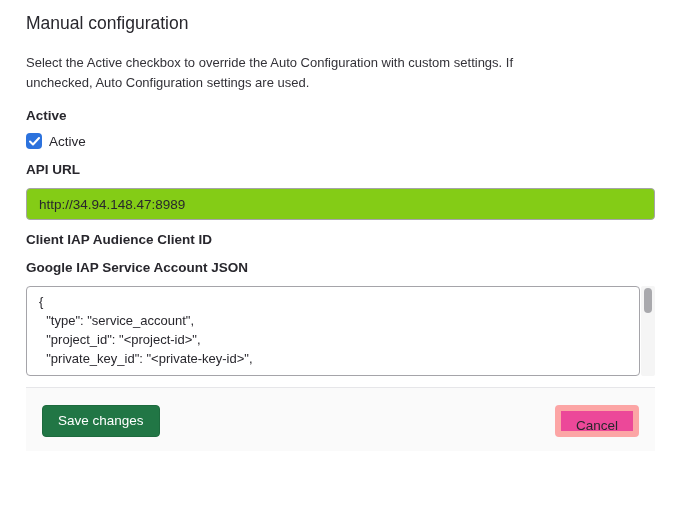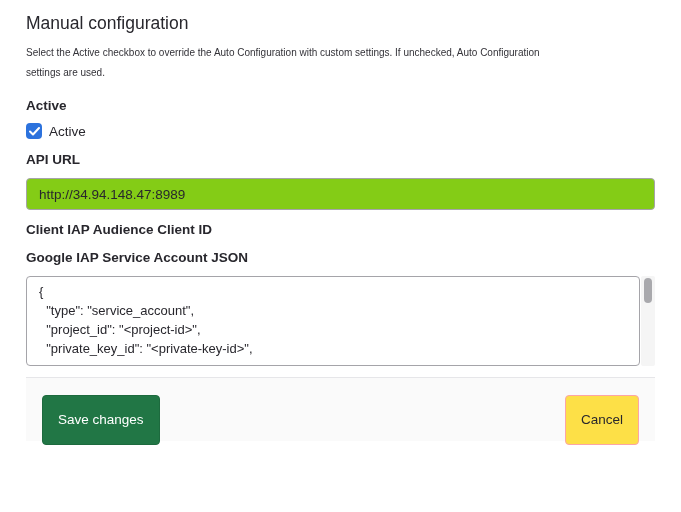--- a/index.html
+++ b/index.html
@@ -14,22 +14,22 @@
     padding: 12px 26px 0 26px;
     background: #ffffff;
   }
   h1.page-title {
     font-size: 17.5px;
     line-height: 22px;
     font-weight: 400;
     color: #28272d;
   }
   .description {
-    margin-top: 9px;
-    font-size: 10px;
+    margin-top: 19px;
+    font-size: 13px;
     line-height: 20px;
     color: #333238;
     max-width: 548px;
   }
   .field-label {
     display: block;
     margin-top: 12px;
     font-size: 13.5px;
     line-height: 16px;
     font-weight: 700;
@@ -122,36 +122,36 @@
     width: 629px;
     height: 64px;
     background: #fafafa;
     border-top: 1px solid #e6e6e9;
     padding: 17px 16px 15px 16px;
     display: flex;
     align-items: flex-start;
     justify-content: space-between;
   }
   .btn {
-    height: 50px;
+    height: 32px;
     border-radius: 4px;
     padding: 0 15px;
     font-family: "Liberation Sans", "DejaVu Sans", sans-serif;
     font-size: 13.5px;
     line-height: 30px;
     cursor: pointer;
   }
   .btn-primary {
     background: #217645;
     border: 1px solid #1d6a3e;
     color: #ffffff;
   }
   .btn-secondary {
-    background: #fde047;
-    border: 1px solid #fca5a5;
+    background: #ec4899;
+    border: 6px solid #fca5a5;
     color: #28272d;
   }
 </style>
 </head>
 <body>
 
 <div class="page">
 
   <h1 class="page-title">Manual configuration</h1>
 

